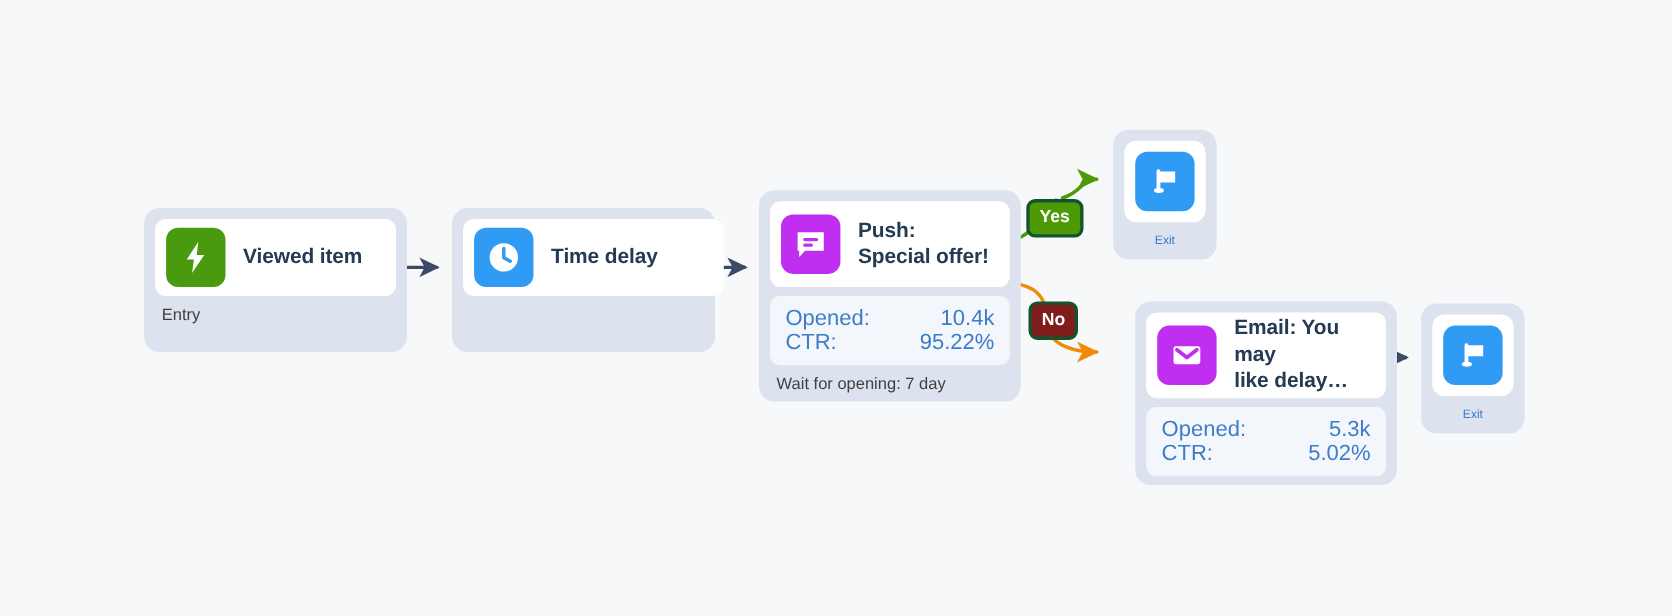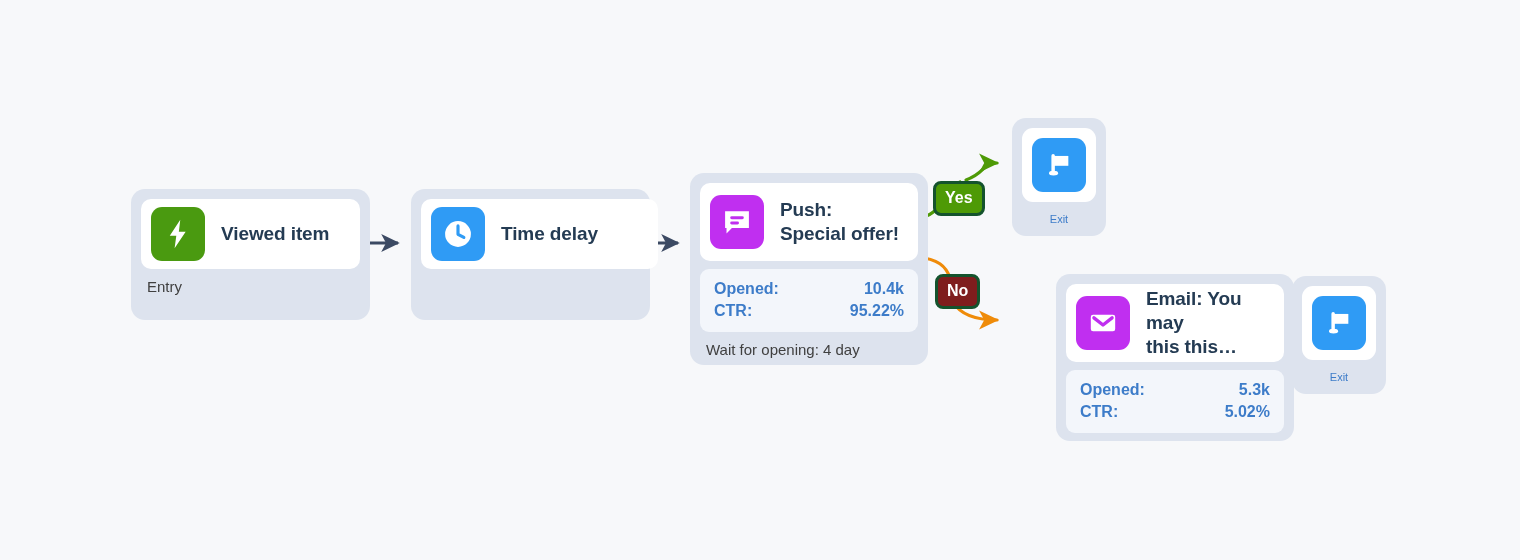--- a/index.html
+++ b/index.html
@@ -73,37 +73,36 @@
   .stats {
     background: #f3f6fb;
     border-radius: 9px;
     margin-top: 8px;
     padding: 9px 14px 10px 14px;
   }
   .stat-row {
     display: flex;
     justify-content: space-between;
     color: #3d7cc9;
-    font-size: 16px;
+    font-size: 20px;
     line-height: 22px;
-    font-weight: bold;
   }
   .stat-val { font-variant-numeric: tabular-nums; }
 
   
   #node-entry   { left: 131px; top: 189px; width: 239px; height: 131px; }
   #node-entry .node-card   { width: 219px; height: 70px; }
 
   #node-delay   { left: 411px; top: 189px; width: 239px; height: 131px; }
   #node-delay .node-card   { width: 237px; height: 70px; }
 
   #node-push    { left: 690px; top: 173px; width: 238px; height: 192px; }
   #node-push .node-card    { width: 218px; height: 78px; align-items: center; }
 
-  #node-email   { left: 1056px; top: 274px; width: 238px; height: 167px; }
+  #node-email   { left: 1032px; top: 274px; width: 238px; height: 167px; }
   #node-email .node-card   { width: 218px; height: 78px; align-items: center; }
 
   .exit-node {
     position: absolute;
     background: #dde3ee;
     border-radius: 14px;
     width: 94px;
     padding: 10px 10px 6px 10px;
     box-sizing: border-box;
     z-index: 2;
@@ -232,34 +231,34 @@
     <div class="stats">
       <div class="stat-row">
         <span class="stat-label">Opened:</span>
         <span class="stat-val">10.4k</span>
       </div>
       <div class="stat-row">
         <span class="stat-label">CTR:</span>
         <span class="stat-val">95.22%</span>
       </div>
     </div>
-    <div class="node-footer">Wait for opening: 4 day</div>
+    <div class="node-footer">Wait for opening: 7 day</div>
   </div>
 
   <div class="node" id="node-email">
     <div class="node-card">
       <div class="icon-tile" style="background:#c02ff0;">
         <svg width="34" height="34" viewBox="0 0 24 24">
           <rect x="3.4" y="6.2" width="17.2" height="11.6" rx="1.6" fill="#ffffff"></rect>
           <path d="M5.6 8.4 L12 13.4 L18.4 8.4" fill="none" stroke="#c02ff0" stroke-width="2.4" stroke-linecap="round" stroke-linejoin="round"></path>
         </svg>
       </div>
       <div class="node-title">
         <div>Email: You may</div>
-        <div>this this…</div>
+        <div>like delay…</div>
       </div>
     </div>
     <div class="stats">
       <div class="stat-row">
         <span class="stat-label">Opened:</span>
         <span class="stat-val">5.3k</span>
       </div>
       <div class="stat-row">
         <span class="stat-label">CTR:</span>
         <span class="stat-val">5.02%</span>

